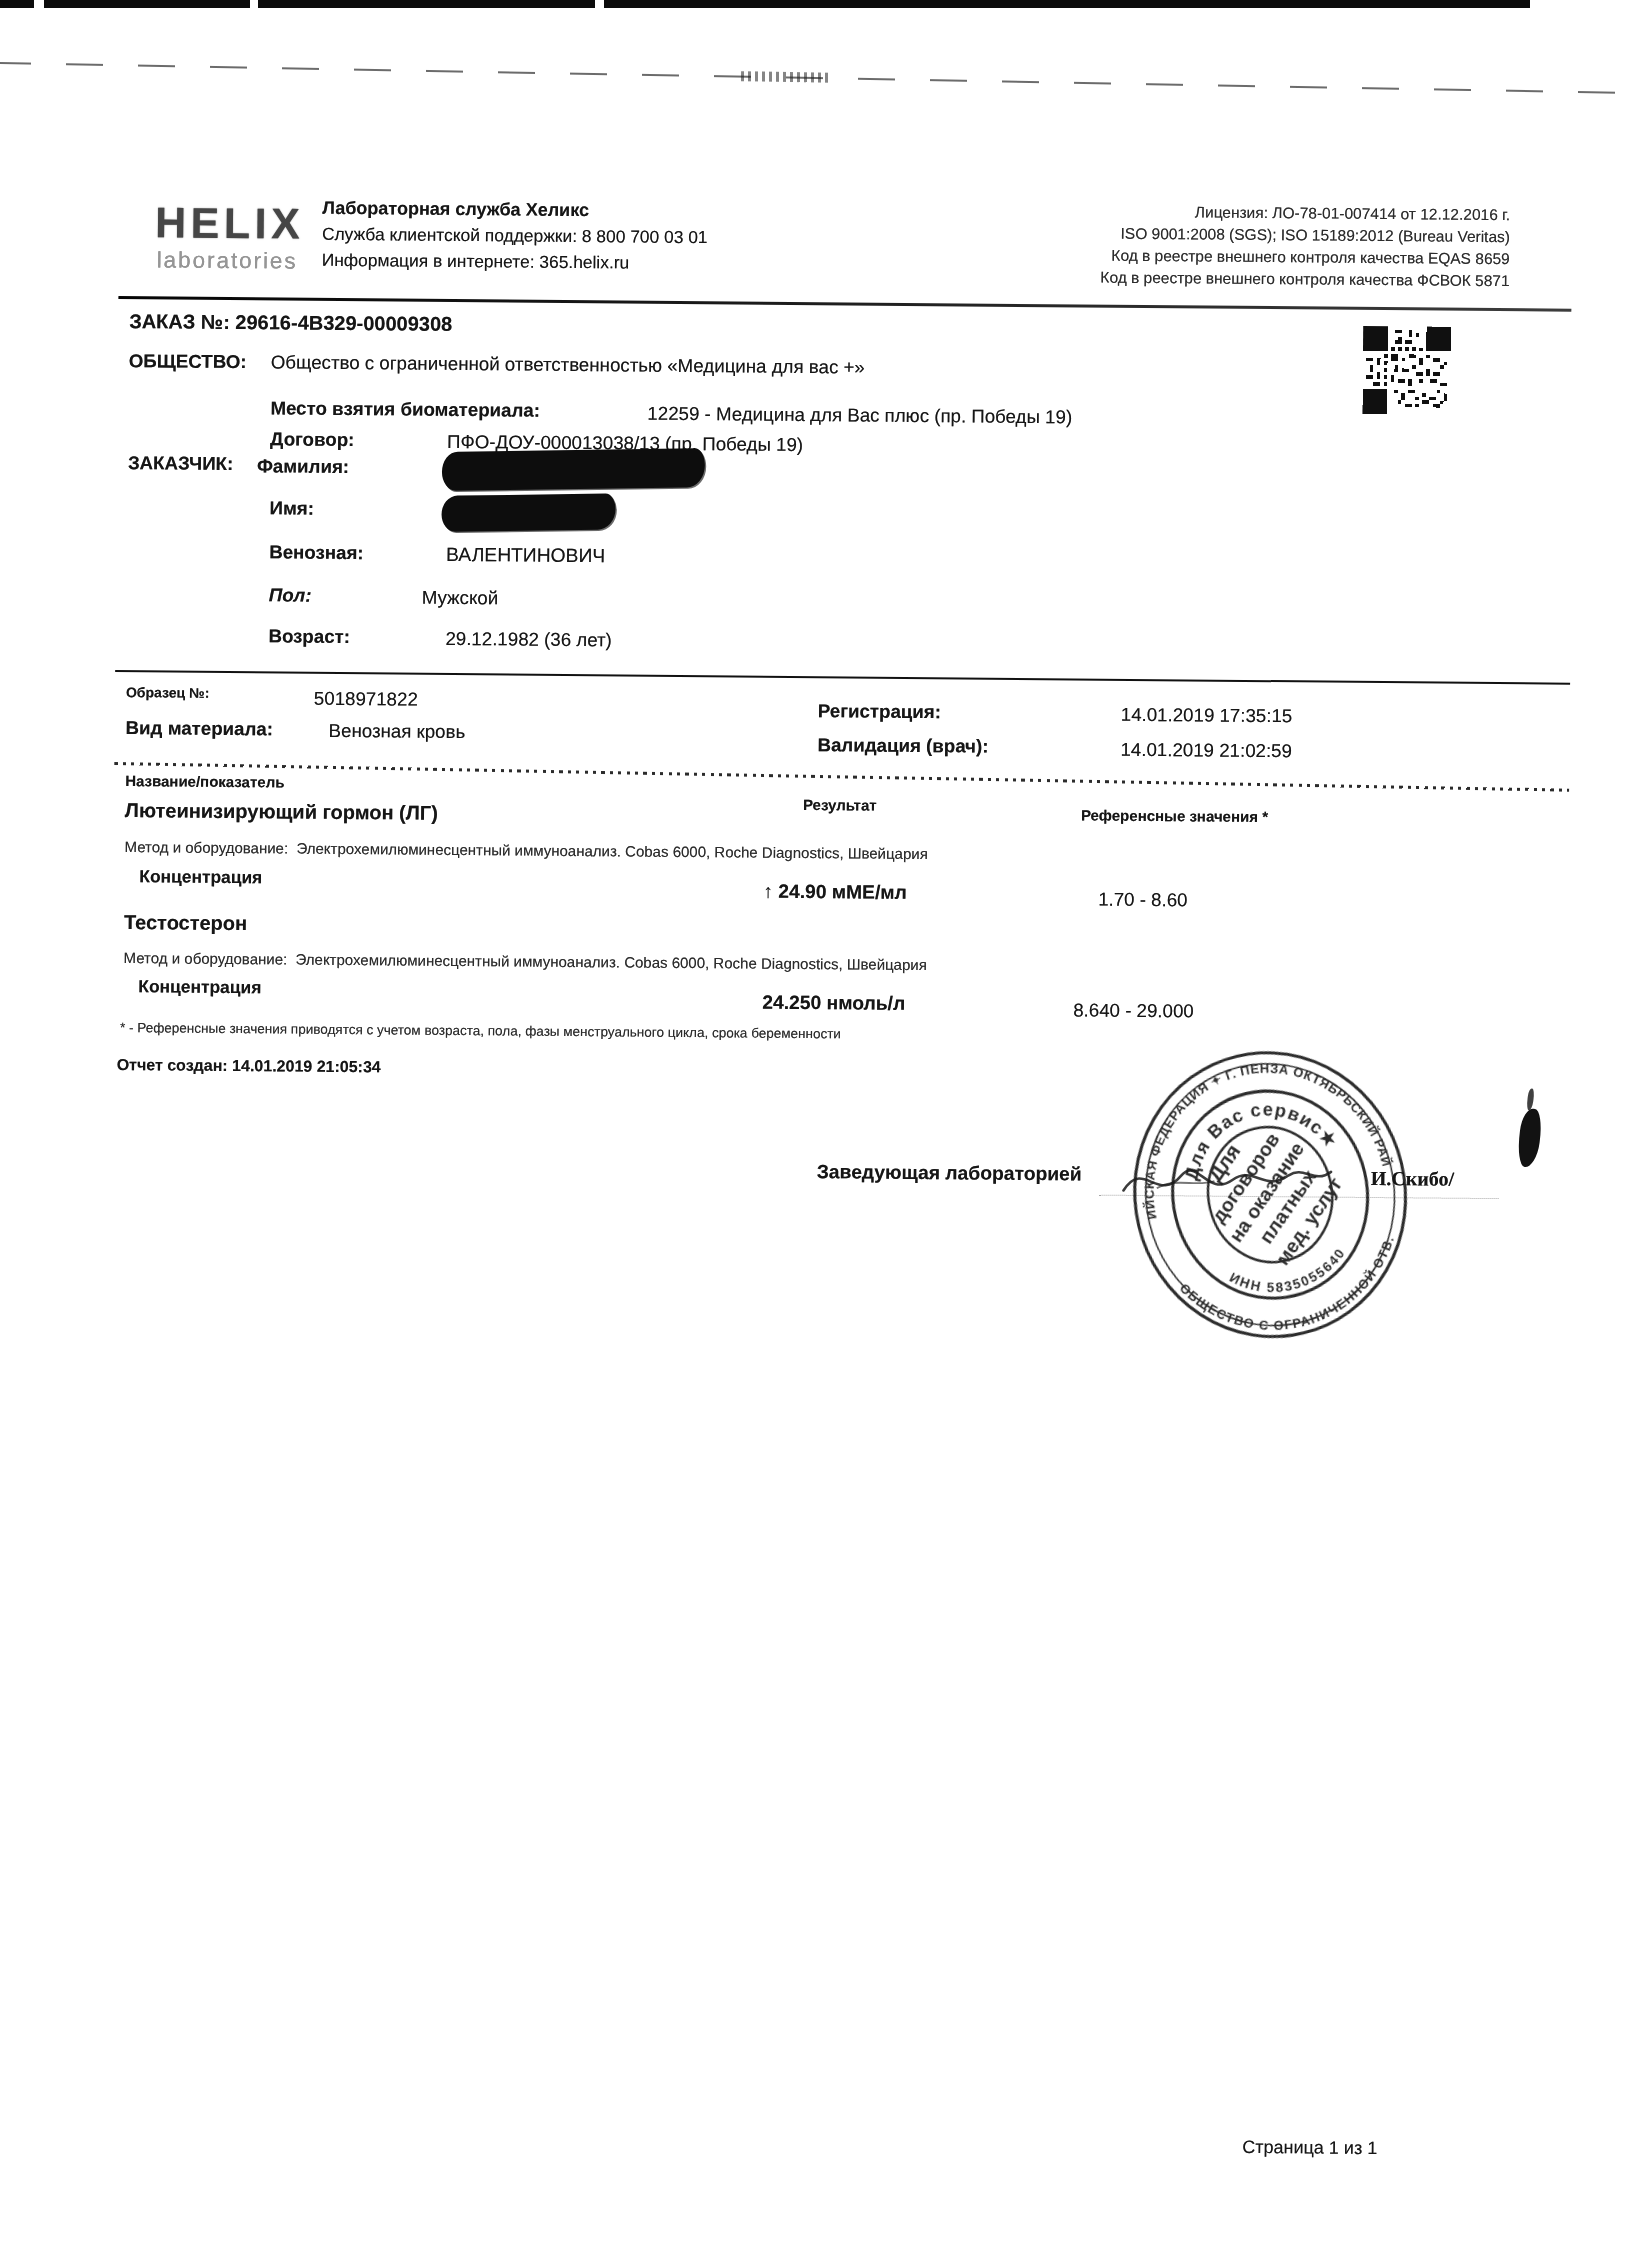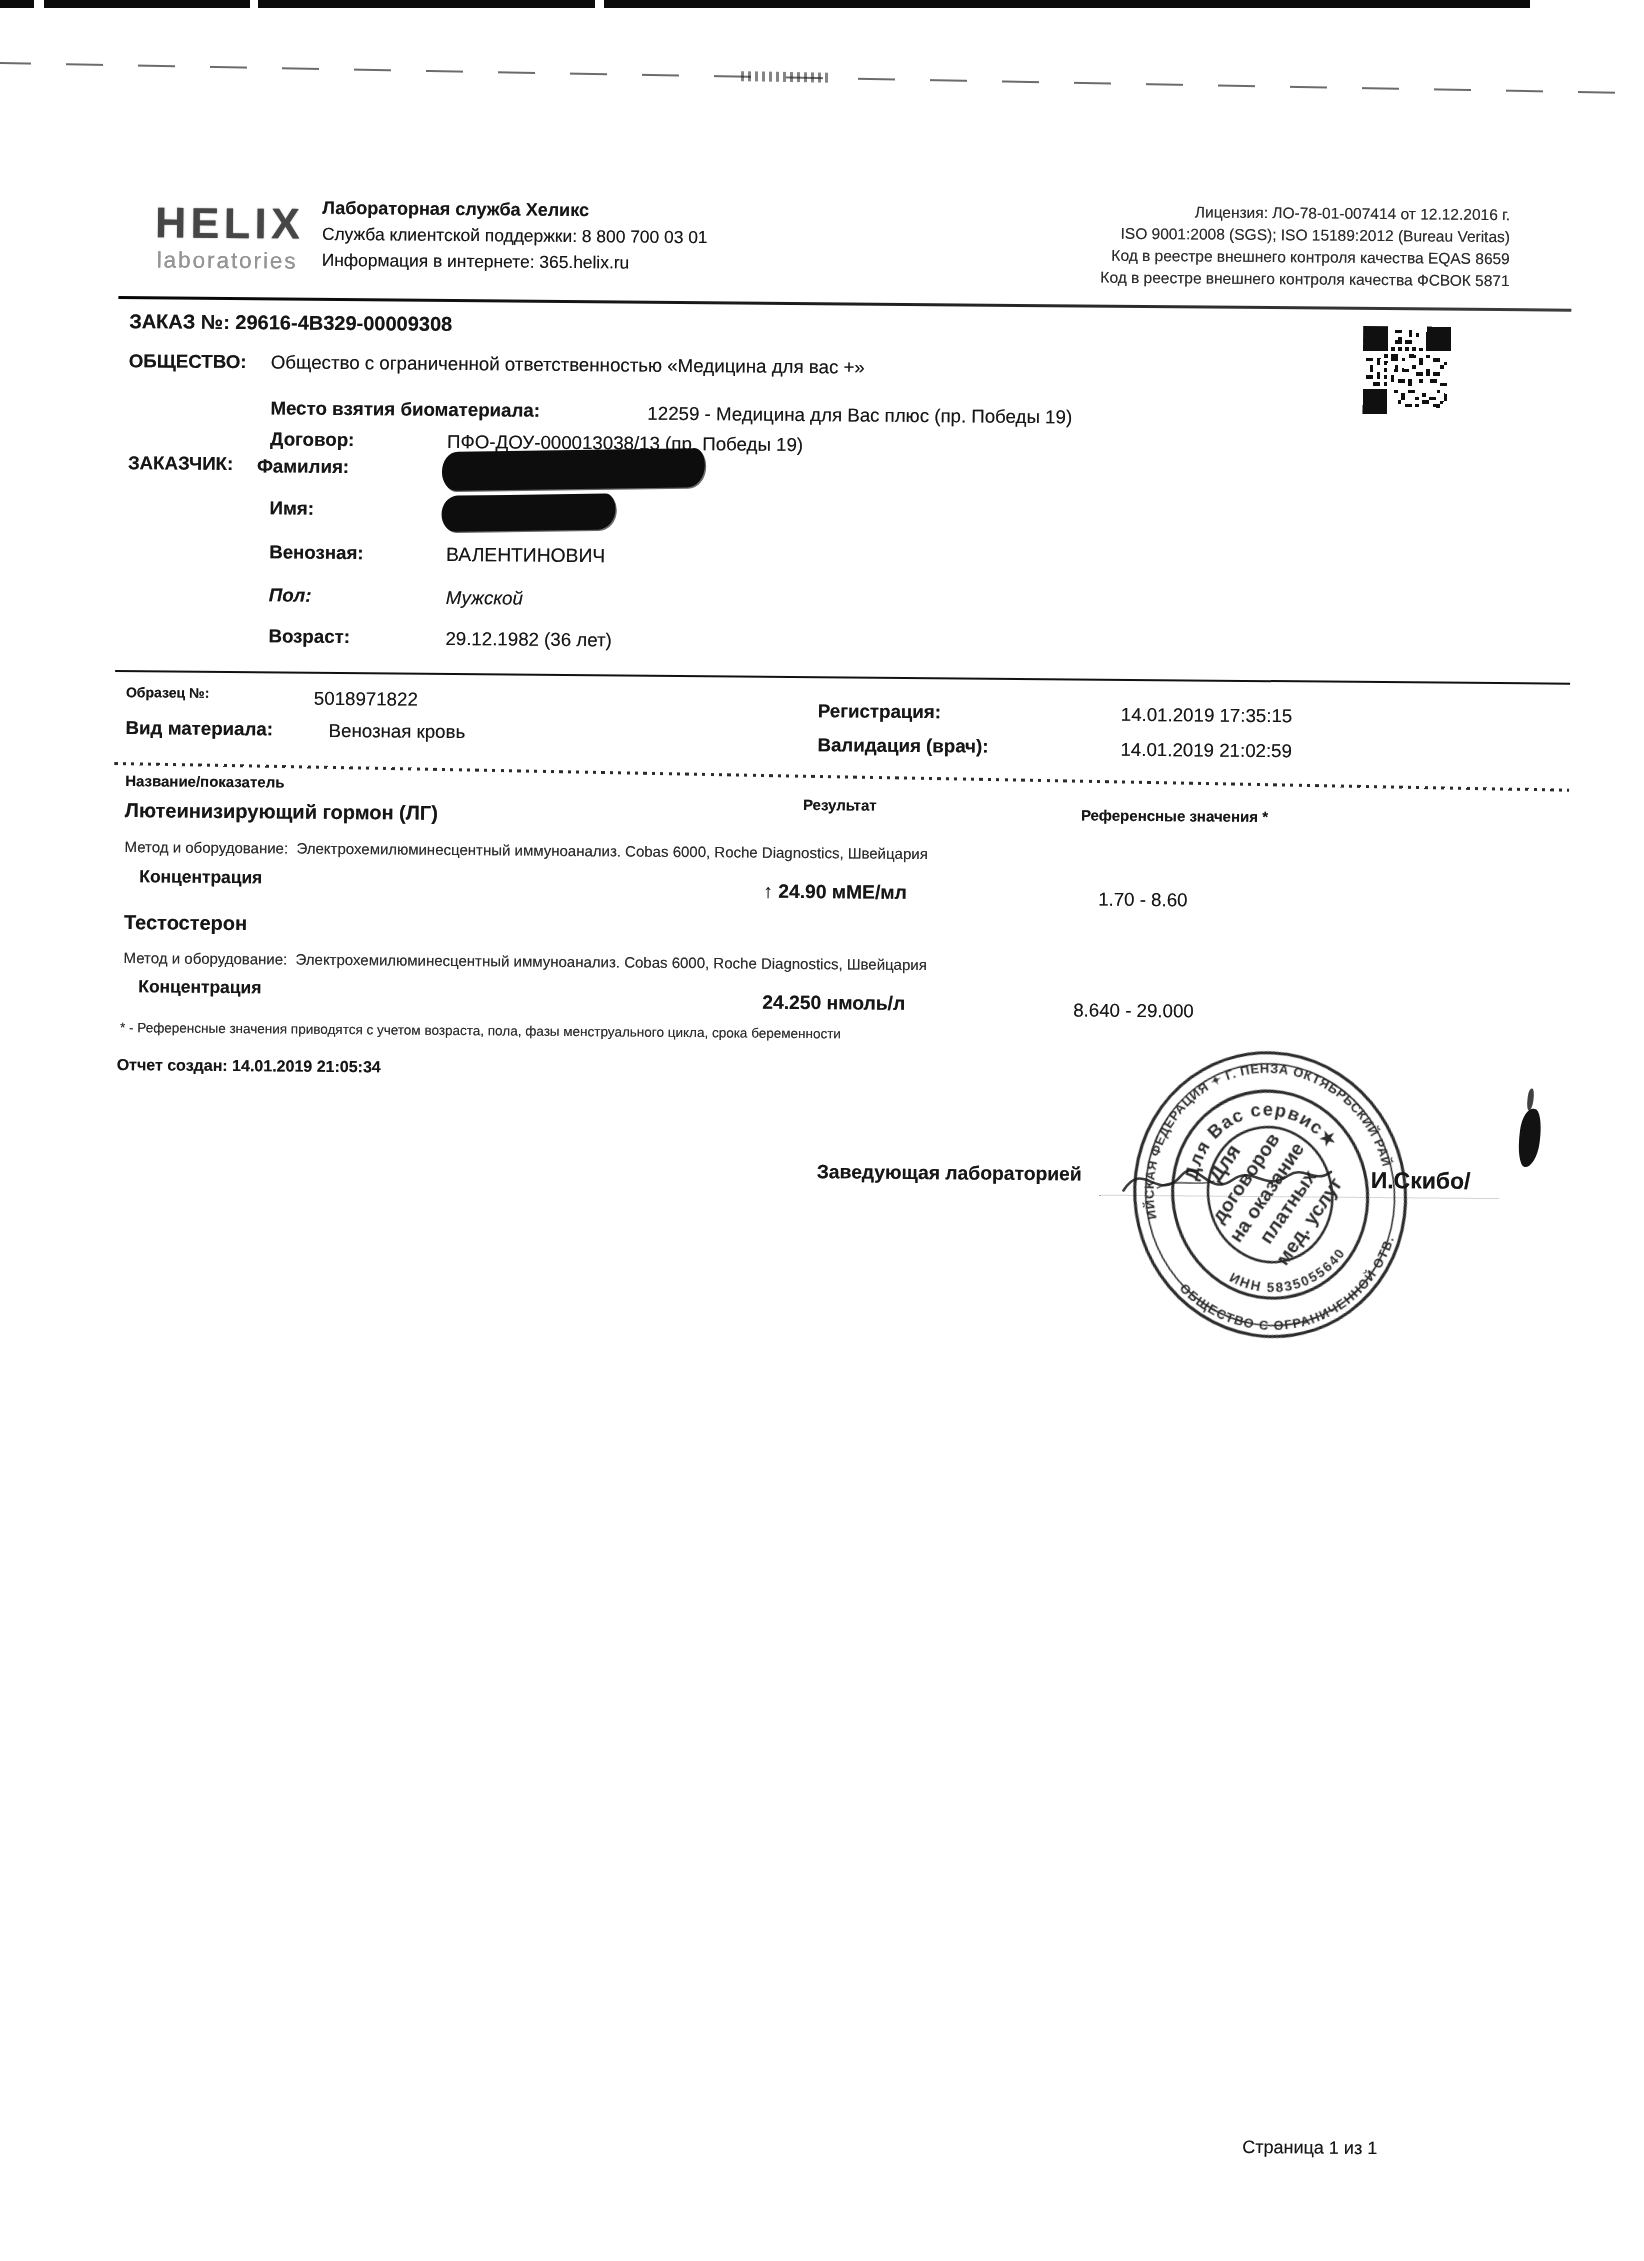--- a/index.html
+++ b/index.html
@@ -155,21 +155,21 @@
   <div class="abs txt b" style="left:261px;top:453px;font-size:18.7px;">Фамилия:</div>
   <div class="redact" style="left:446px;top:445px;width:263px;height:39px;"></div>
 
   <div class="abs txt b" style="left:274px;top:495px;font-size:18.7px;">Имя:</div>
   <div class="redact" style="left:446px;top:490px;width:174px;height:36px;"></div>
 
   <div class="abs txt b" style="left:274px;top:539px;font-size:18.7px;">Венозная:</div>
   <div class="abs txt" style="left:451px;top:540px;font-size:19.3px;">ВАЛЕНТИНОВИЧ</div>
 
   <div class="abs txt b" style="left:274px;top:582px;font-size:18.7px;font-style:italic;">Пол:</div>
-  <div class="abs txt" style="left:451px;top:583px;font-size:18.7px;font-style:italic;">Мужской</div>
+  <div class="abs txt" style="left:427px;top:583px;font-size:18.7px;">Мужской</div>
 
   <div class="abs txt b" style="left:274px;top:623px;font-size:18.7px;">Возраст:</div>
   <div class="abs txt" style="left:451px;top:624px;font-size:18.7px;">29.12.1982 (36 лет)</div>
 
   <div class="rule-solid" style="left:121px;top:669px;width:1455px;"></div>
 
   <div class="abs txt b" style="left:132px;top:683px;font-size:14px;">Образец №:</div>
   <div class="abs txt" style="left:320px;top:685px;font-size:18.7px;">5018971822</div>
   <div class="abs txt b" style="left:132px;top:716px;font-size:18.7px;">Вид материала:</div>
   <div class="abs txt" style="left:335px;top:717px;font-size:18.7px;">Венозная кровь</div>
@@ -207,21 +207,21 @@
     <span>24.250 нмоль/л</span>
   </div>
   <div class="abs txt" style="left:1082px;top:990px;font-size:18.7px;">8.640 - 29.000</div>
 
   <div class="abs txt soft" style="left:129px;top:1019px;font-size:13.5px;">* - Референсные значения приводятся с учетом возраста, пола, фазы менструального цикла, срока беременности</div>
 
   <div class="abs txt b" style="left:126px;top:1055px;font-size:16px;">Отчет создан: 14.01.2019 21:05:34</div>
 
   <div class="abs txt b" style="left:827px;top:1154px;font-size:19.3px;z-index:1;">Заведующая лабораторией</div>
   <div class="abs" style="left:1109px;top:1185px;width:400px;border-bottom:1.9px dotted #3c3c3c;opacity:.45;z-index:0;"></div>
-  <div class="abs txt b" style="left:1381px;top:1155px;font-size:23px;z-index:3;">И.Скибо/</div>
+  <div class="abs txt b" style="left:1381px;top:1155px;font-size:20px;z-index:3;font-family:Liberation Serif, serif;">И.Скибо/</div>
 
   <svg class="stamp-wrap" style="left:1140px;top:1032px;transform:rotate(-14deg);z-index:2;" width="281" height="303" viewBox="0 0 460 480" fill="none">
     <defs>
       <path id="arcOutTop" d="M 40 240 A 190 200 0 1 1 420 240"></path>
       <path id="arcOutBot" d="M 18 240 A 212 222 0 1 0 442 240"></path>
       <path id="arcInTop" d="M 110 240 A 120 130 0 1 1 350 240"></path>
       <path id="arcInBot" d="M 80 240 A 150 160 0 1 0 380 240"></path>
     </defs>
     <ellipse cx="230" cy="240" rx="221" ry="233" stroke="#1b1b1b" stroke-width="5"></ellipse>
     <ellipse cx="230" cy="240" rx="203" ry="215" stroke="#1b1b1b" stroke-width="2.5"></ellipse>

